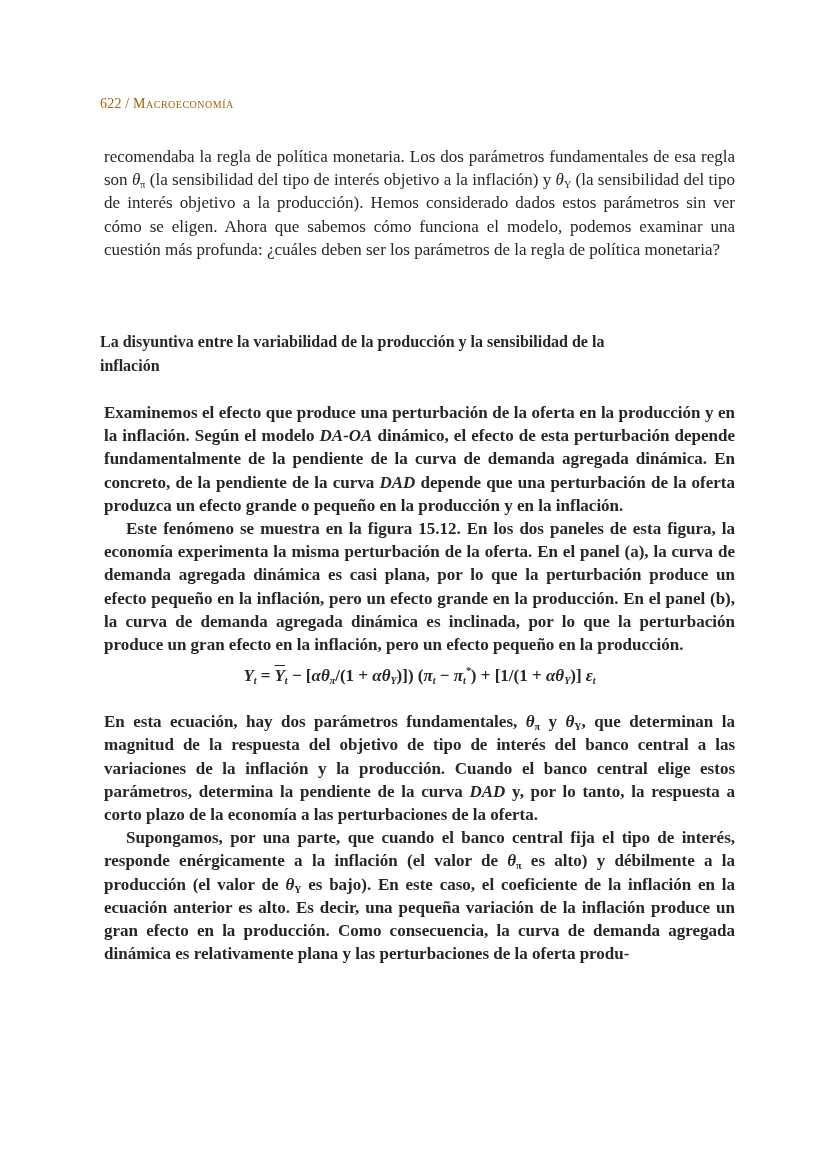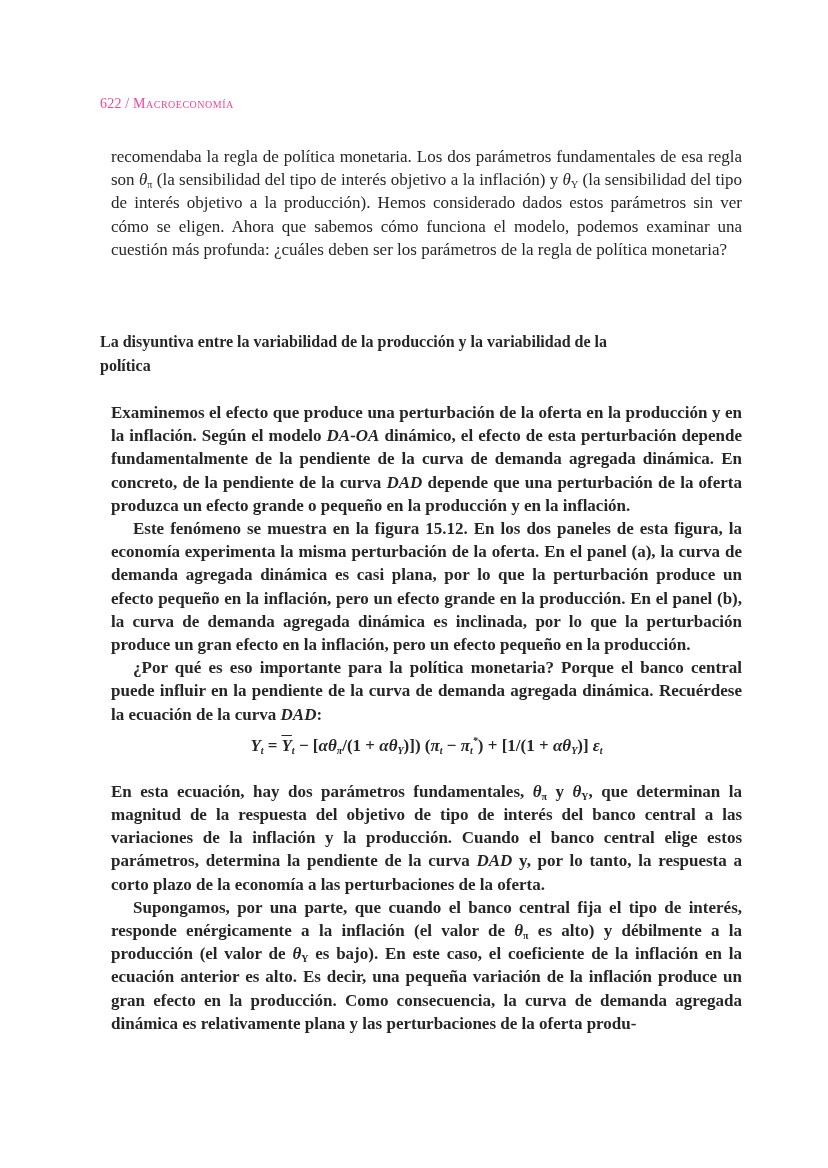--- a/index.html
+++ b/index.html
@@ -1,21 +1,21 @@
 <!DOCTYPE html>
 <html><head>
 <meta charset="utf-8">
 <style>
   html, body { margin: 0; padding: 0; background: #ffffff; }
   body { width: 828px; height: 1168px; position: relative; overflow: hidden;
          font-family: "Liberation Serif", "DejaVu Serif", serif; color: #262626; }
   .page { position: absolute; left: 100px; top: 0; width: 631px; }
-  .running-head { position: absolute; top: 96px; left: 0; font-size: 14px; letter-spacing: 0.2px; color: #ec4899; }
+  .running-head { position: absolute; top: 96px; left: 0; font-size: 14px; letter-spacing: 0.2px; color: #a16207; }
   .running-head .sc { font-variant: small-caps; letter-spacing: 0.5px; }
-  .block { position: absolute; left: 11px; width: 631px; font-size: 17px; line-height: 23.2px; text-align: justify; }
+  .block { position: absolute; left: 4px; width: 631px; font-size: 17px; line-height: 23.2px; text-align: justify; }
   .block p { margin: 0; }
   .indent { text-indent: 22px; }
   .heading { position: absolute; left: 0; top: 330px; width: 560px; font-size: 16px; line-height: 24px; font-weight: bold; }
   .eq { text-align: center; font-style: italic; margin: 6px 0 20px 0; font-size: 17px; line-height: 28px; }
   .eq .up { font-style: normal; }
   sub { font-size: 10px; vertical-align: -3px; line-height: 0; }
   sup { font-size: 10px; line-height: 0; }
   .bar { text-decoration: overline; }
   i { font-style: italic; }
 </style>
@@ -25,28 +25,27 @@
 <div class="page">
 
   <div class="running-head">
     <span>622</span><span> / </span><span class="sc">Macroeconomía</span>
   </div>
 
   <div class="block" style="top:145px;">
     <p><span>recomendaba la regla de política monetaria. Los dos parámetros fundamentales de esa regla son </span><i>θ</i><sub>π</sub><span> (la sensibilidad del tipo de interés objetivo a la inflación) y </span><i>θ</i><sub>Y</sub><span> (la sensibilidad del tipo de interés objetivo a la producción). Hemos considerado dados estos parámetros sin ver cómo se eligen. Ahora que sabemos cómo funciona el modelo, podemos examinar una cuestión más profunda: ¿cuáles deben ser los parámetros de la regla de política monetaria?</span></p>
   </div>
 
-  <div class="heading">La disyuntiva entre la variabilidad de la producción y la variabilidad de la política</div>
+  <div class="heading">La disyuntiva entre la variabilidad de la producción y la sensibilidad de la inflación</div>
 
   <div class="block" style="top:401px;font-weight:bold;">
     <p><span>Examinemos el efecto que produce una perturbación de la oferta en la producción y en la inflación. Según el modelo </span><i>DA-OA</i><span> dinámico, el efecto de esta perturbación depende fundamentalmente de la pendiente de la curva de demanda agregada dinámica. En concreto, de la pendiente de la curva </span><i>DAD</i><span> depende que una perturbación de la oferta produzca un efecto grande o pequeño en la producción y en la inflación.</span></p>
 
     <p class="indent">Este fenómeno se muestra en la figura 15.12. En los dos paneles de esta figura, la economía experimenta la misma perturbación de la oferta. En el panel (a), la curva de demanda agregada dinámica es casi plana, por lo que la perturbación produce un efecto pequeño en la inflación, pero un efecto grande en la producción. En el panel (b), la curva de demanda agregada dinámica es inclinada, por lo que la perturbación produce un gran efecto en la inflación, pero un efecto pequeño en la producción.</p>
 
-    <p class="indent"><span>¿Por qué es eso importante para la política monetaria? Porque el banco central puede influir en la pendiente de la curva de demanda agregada dinámica. Recuérdese la ecuación de la curva </span><i>DAD</i><span>:</span></p>
 
     <div class="eq">
       Y<sub>t</sub> <span class="up">=</span> <span class="bar">Y</span><sub>t</sub> <span class="up">− [</span>αθ<sub>π</sub><span class="up">/(1 + </span>αθ<sub>Y</sub><span class="up">)]) (</span>π<sub>t</sub> <span class="up">−</span> π<sub>t</sub><sup>*</sup><span class="up">) + [1/(1 + </span>αθ<sub>Y</sub><span class="up">)]</span> ε<sub>t</sub>
     </div>
 
     <p><span>En esta ecuación, hay dos parámetros fundamentales, </span><i>θ</i><sub>π</sub><span> y </span><i>θ</i><sub>Y</sub><span>, que determinan la magnitud de la respuesta del objetivo de tipo de interés del banco central a las variaciones de la inflación y la producción. Cuando el banco central elige estos parámetros, determina la pendiente de la curva </span><i>DAD</i><span> y, por lo tanto, la respuesta a corto plazo de la economía a las perturbaciones de la oferta.</span></p>
 
     <p class="indent"><span>Supongamos, por una parte, que cuando el banco central fija el tipo de interés, responde enérgicamente a la inflación (el valor de </span><i>θ</i><sub>π</sub><span> es alto) y débilmente a la producción (el valor de </span><i>θ</i><sub>Y</sub><span> es bajo). En este caso, el coeficiente de la inflación en la ecuación anterior es alto. Es decir, una pequeña variación de la inflación produce un gran efecto en la producción. Como consecuencia, la curva de demanda agregada dinámica es relativamente plana y las perturbaciones de la oferta produ-</span></p>
   </div>
 

